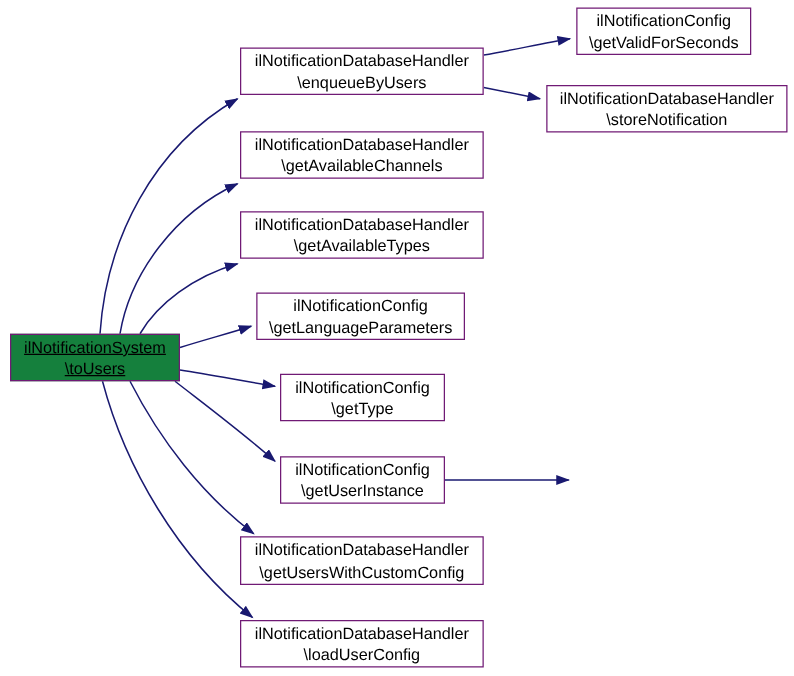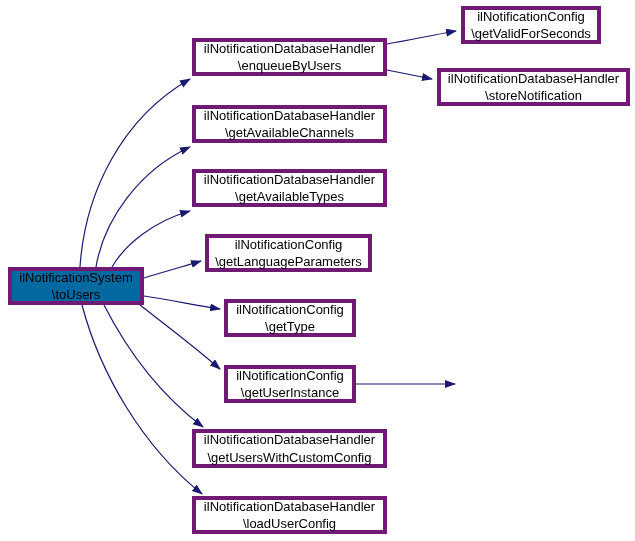--- a/index.html
+++ b/index.html
@@ -19,35 +19,36 @@
     pointer-events: none;
   }
   .edge {
     fill: none;
     stroke: #191970;
     stroke-width: 1.2;
   }
   .node {
     position: absolute;
     box-sizing: border-box;
-    border: 4px solid #701a75;
+    border: 1px solid #701a75;
     background: #ffffff;
     color: #000000;
     display: flex;
     align-items: center;
     justify-content: center;
     text-align: center;
     font-size: 13px;
     line-height: 1.32;
     white-space: pre-line;
     cursor: pointer;
   }
   .node.root {
-    background: #0369a1;
+    background: #15803d;
     cursor: default;
+    text-decoration: underline;
   }
 </style>
 </head>
 <body>
 
 <div id="canvas">
 
   <svg id="edge-layer" width="635" height="541" viewBox="0 0 635 541" xmlns="http://www.w3.org/2000/svg">
     <defs>
       <marker id="arrow" markerUnits="userSpaceOnUse" markerWidth="12" markerHeight="10" refX="10" refY="4" orient="auto">

